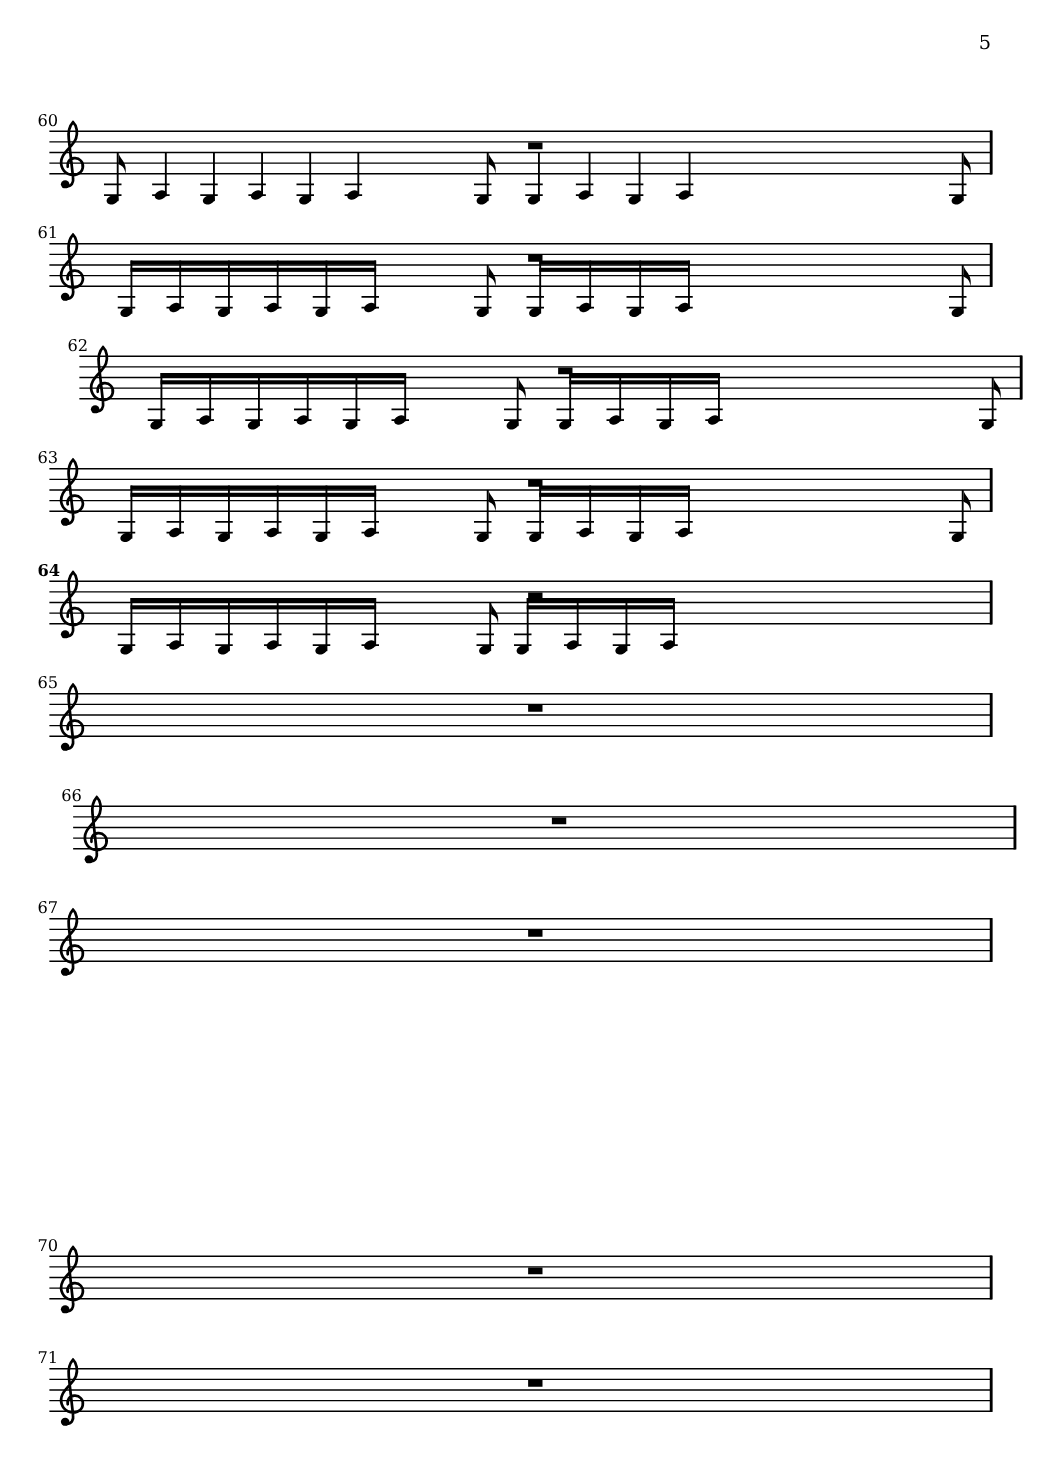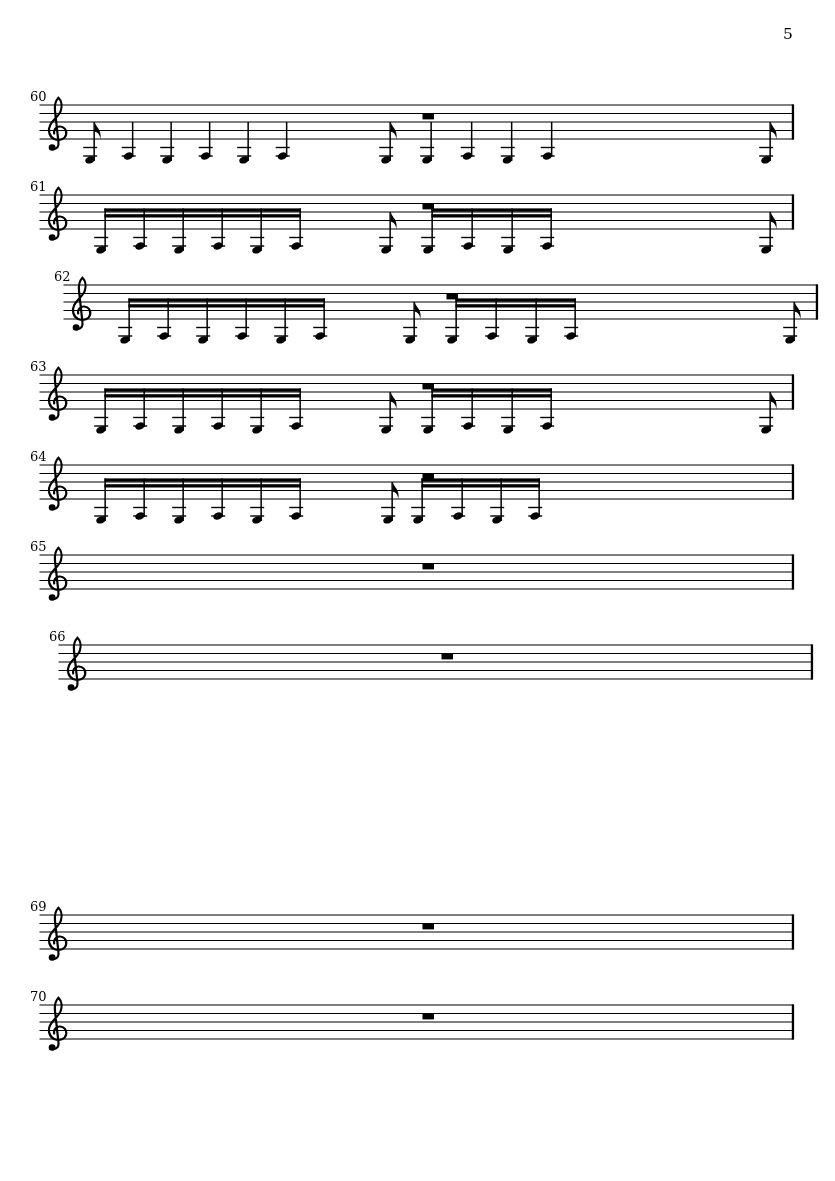--- a/index.html
+++ b/index.html
@@ -398,21 +398,21 @@
           <rect x="769.4" y="42" width="1.5" height="38.900000000000006" fill="#000"></rect>
           <ellipse cx="766" cy="79.9" rx="4.9" ry="3.5" fill="#000" transform="rotate(-21 766 79.9)"></ellipse>
           <path d="M0 0 C0.7 5.6 7.2 7 5.5 17.2 C4.9 11.2 2 10.4 0 9.4 Z" fill="#000" transform="translate(770.9 42)"></path>
         </g>
         <rect x="104.4" y="38.4" width="196.49999999999997" height="3.3" fill="#000"></rect>
         <rect x="104.4" y="44.2" width="196.49999999999997" height="3.3" fill="#000"></rect>
         <rect x="431.4" y="38.4" width="120.5" height="3.3" fill="#000"></rect>
         <rect x="431.4" y="44.2" width="120.5" height="3.3" fill="#000"></rect>
       </svg>
     </div>
-    <div class="system" style="top: 440px;">
+    <div class="system" style="top: 440px; font-weight: bold;">
       <svg viewBox="0 0 835 92" width="835" height="92">
         <line x1="39.5" x2="793.5" y1="25" y2="25" stroke="#000" stroke-width="1.1"></line>
         <line x1="39.5" x2="793.5" y1="33.5" y2="33.5" stroke="#000" stroke-width="1.1"></line>
         <line x1="39.5" x2="793.5" y1="42" y2="42" stroke="#000" stroke-width="1.1"></line>
         <line x1="39.5" x2="793.5" y1="50.5" y2="50.5" stroke="#000" stroke-width="1.1"></line>
         <line x1="39.5" x2="793.5" y1="59" y2="59" stroke="#000" stroke-width="1.1"></line>
         <text x="30" y="20.5" class="mnum">64</text>
         <g transform="translate(45.5 25) scale(1.07 1.02)">
           <path d="M6.4 43.2 C11.2 43.6 12.6 40 12.1 36.4 L8.9 6 C8.4 1.4 9.3 -4 12.1 -7.2 C14.9 -4.4 15.7 1 14.3 5.6 C12.7 10.6 6.9 14.6 4.4 19.6 C1.8 24.9 3.5 31 8.3 33.4 C13 35.7 18.4 33.4 19.3 28.8 C20.2 24.4 16.9 20.7 13 21.1 C9.4 21.4 7.4 24.7 8.1 27.9" fill="none" stroke="#000" stroke-width="2.05" stroke-linecap="round"></path>
           <circle cx="6.2" cy="41.6" r="3.2" fill="#000"></circle>
@@ -517,44 +517,60 @@
         <line x1="39.5" x2="793.5" y1="59" y2="59" stroke="#000" stroke-width="1.1"></line>
         <text x="30" y="20.5" class="mnum">66</text>
         <g transform="translate(45.5 25) scale(1.07 1.02)">
           <path d="M6.4 43.2 C11.2 43.6 12.6 40 12.1 36.4 L8.9 6 C8.4 1.4 9.3 -4 12.1 -7.2 C14.9 -4.4 15.7 1 14.3 5.6 C12.7 10.6 6.9 14.6 4.4 19.6 C1.8 24.9 3.5 31 8.3 33.4 C13 35.7 18.4 33.4 19.3 28.8 C20.2 24.4 16.9 20.7 13 21.1 C9.4 21.4 7.4 24.7 8.1 27.9" fill="none" stroke="#000" stroke-width="2.05" stroke-linecap="round"></path>
           <circle cx="6.2" cy="41.6" r="3.2" fill="#000"></circle>
         </g>
         <rect x="422.5" y="34" width="11.5" height="5.4" fill="#000"></rect>
         <rect x="791.8" y="24.45" width="2.3" height="35.1" fill="#000"></rect>
       </svg>
     </div>
-    <div class="system" style="top: 890px;">
-      <svg viewBox="0 0 835 92" width="835" height="92">
-        <line x1="39.5" x2="793.5" y1="25" y2="25" stroke="#000" stroke-width="1.1"></line>
-        <line x1="39.5" x2="793.5" y1="33.5" y2="33.5" stroke="#000" stroke-width="1.1"></line>
-        <line x1="39.5" x2="793.5" y1="42" y2="42" stroke="#000" stroke-width="1.1"></line>
-        <line x1="39.5" x2="793.5" y1="50.5" y2="50.5" stroke="#000" stroke-width="1.1"></line>
-        <line x1="39.5" x2="793.5" y1="59" y2="59" stroke="#000" stroke-width="1.1"></line>
-        <text x="30" y="20.5" class="mnum">69</text>
+    <div class="system" style="top: 710px;">
+      <svg viewBox="0 0 835 92" width="835" height="92">
+        <line x1="39.5" x2="793.5" y1="25" y2="25" stroke="#000" stroke-width="1.1"></line>
+        <line x1="39.5" x2="793.5" y1="33.5" y2="33.5" stroke="#000" stroke-width="1.1"></line>
+        <line x1="39.5" x2="793.5" y1="42" y2="42" stroke="#000" stroke-width="1.1"></line>
+        <line x1="39.5" x2="793.5" y1="50.5" y2="50.5" stroke="#000" stroke-width="1.1"></line>
+        <line x1="39.5" x2="793.5" y1="59" y2="59" stroke="#000" stroke-width="1.1"></line>
+        <text x="30" y="20.5" class="mnum">67</text>
         <g transform="translate(45.5 25) scale(1.07 1.02)">
           <path d="M6.4 43.2 C11.2 43.6 12.6 40 12.1 36.4 L8.9 6 C8.4 1.4 9.3 -4 12.1 -7.2 C14.9 -4.4 15.7 1 14.3 5.6 C12.7 10.6 6.9 14.6 4.4 19.6 C1.8 24.9 3.5 31 8.3 33.4 C13 35.7 18.4 33.4 19.3 28.8 C20.2 24.4 16.9 20.7 13 21.1 C9.4 21.4 7.4 24.7 8.1 27.9" fill="none" stroke="#000" stroke-width="2.05" stroke-linecap="round"></path>
           <circle cx="6.2" cy="41.6" r="3.2" fill="#000"></circle>
         </g>
         <rect x="422.5" y="34" width="11.5" height="5.4" fill="#000"></rect>
         <rect x="791.8" y="24.45" width="2.3" height="35.1" fill="#000"></rect>
       </svg>
     </div>
     <div class="system" style="top: 980px; text-align: center;">
       <svg viewBox="0 0 835 92" width="835" height="92">
         <line x1="39.5" x2="793.5" y1="25" y2="25" stroke="#000" stroke-width="1.1"></line>
         <line x1="39.5" x2="793.5" y1="33.5" y2="33.5" stroke="#000" stroke-width="1.1"></line>
         <line x1="39.5" x2="793.5" y1="42" y2="42" stroke="#000" stroke-width="1.1"></line>
         <line x1="39.5" x2="793.5" y1="50.5" y2="50.5" stroke="#000" stroke-width="1.1"></line>
         <line x1="39.5" x2="793.5" y1="59" y2="59" stroke="#000" stroke-width="1.1"></line>
         <text x="30" y="20.5" class="mnum">70</text>
+        <g transform="translate(45.5 25) scale(1.07 1.02)">
+          <path d="M6.4 43.2 C11.2 43.6 12.6 40 12.1 36.4 L8.9 6 C8.4 1.4 9.3 -4 12.1 -7.2 C14.9 -4.4 15.7 1 14.3 5.6 C12.7 10.6 6.9 14.6 4.4 19.6 C1.8 24.9 3.5 31 8.3 33.4 C13 35.7 18.4 33.4 19.3 28.8 C20.2 24.4 16.9 20.7 13 21.1 C9.4 21.4 7.4 24.7 8.1 27.9" fill="none" stroke="#000" stroke-width="2.05" stroke-linecap="round"></path>
+          <circle cx="6.2" cy="41.6" r="3.2" fill="#000"></circle>
+        </g>
+        <rect x="422.5" y="34" width="11.5" height="5.4" fill="#000"></rect>
+        <rect x="791.8" y="24.45" width="2.3" height="35.1" fill="#000"></rect>
+      </svg>
+    </div>
+    <div class="system" style="top: 1070px;">
+      <svg viewBox="0 0 835 92" width="835" height="92">
+        <line x1="39.5" x2="793.5" y1="25" y2="25" stroke="#000" stroke-width="1.1"></line>
+        <line x1="39.5" x2="793.5" y1="33.5" y2="33.5" stroke="#000" stroke-width="1.1"></line>
+        <line x1="39.5" x2="793.5" y1="42" y2="42" stroke="#000" stroke-width="1.1"></line>
+        <line x1="39.5" x2="793.5" y1="50.5" y2="50.5" stroke="#000" stroke-width="1.1"></line>
+        <line x1="39.5" x2="793.5" y1="59" y2="59" stroke="#000" stroke-width="1.1"></line>
+        <text x="30" y="20.5" class="mnum">71</text>
         <g transform="translate(45.5 25) scale(1.07 1.02)">
           <path d="M6.4 43.2 C11.2 43.6 12.6 40 12.1 36.4 L8.9 6 C8.4 1.4 9.3 -4 12.1 -7.2 C14.9 -4.4 15.7 1 14.3 5.6 C12.7 10.6 6.9 14.6 4.4 19.6 C1.8 24.9 3.5 31 8.3 33.4 C13 35.7 18.4 33.4 19.3 28.8 C20.2 24.4 16.9 20.7 13 21.1 C9.4 21.4 7.4 24.7 8.1 27.9" fill="none" stroke="#000" stroke-width="2.05" stroke-linecap="round"></path>
           <circle cx="6.2" cy="41.6" r="3.2" fill="#000"></circle>
         </g>
         <rect x="422.5" y="34" width="11.5" height="5.4" fill="#000"></rect>
         <rect x="791.8" y="24.45" width="2.3" height="35.1" fill="#000"></rect>
       </svg>
     </div>
   </div>
 

